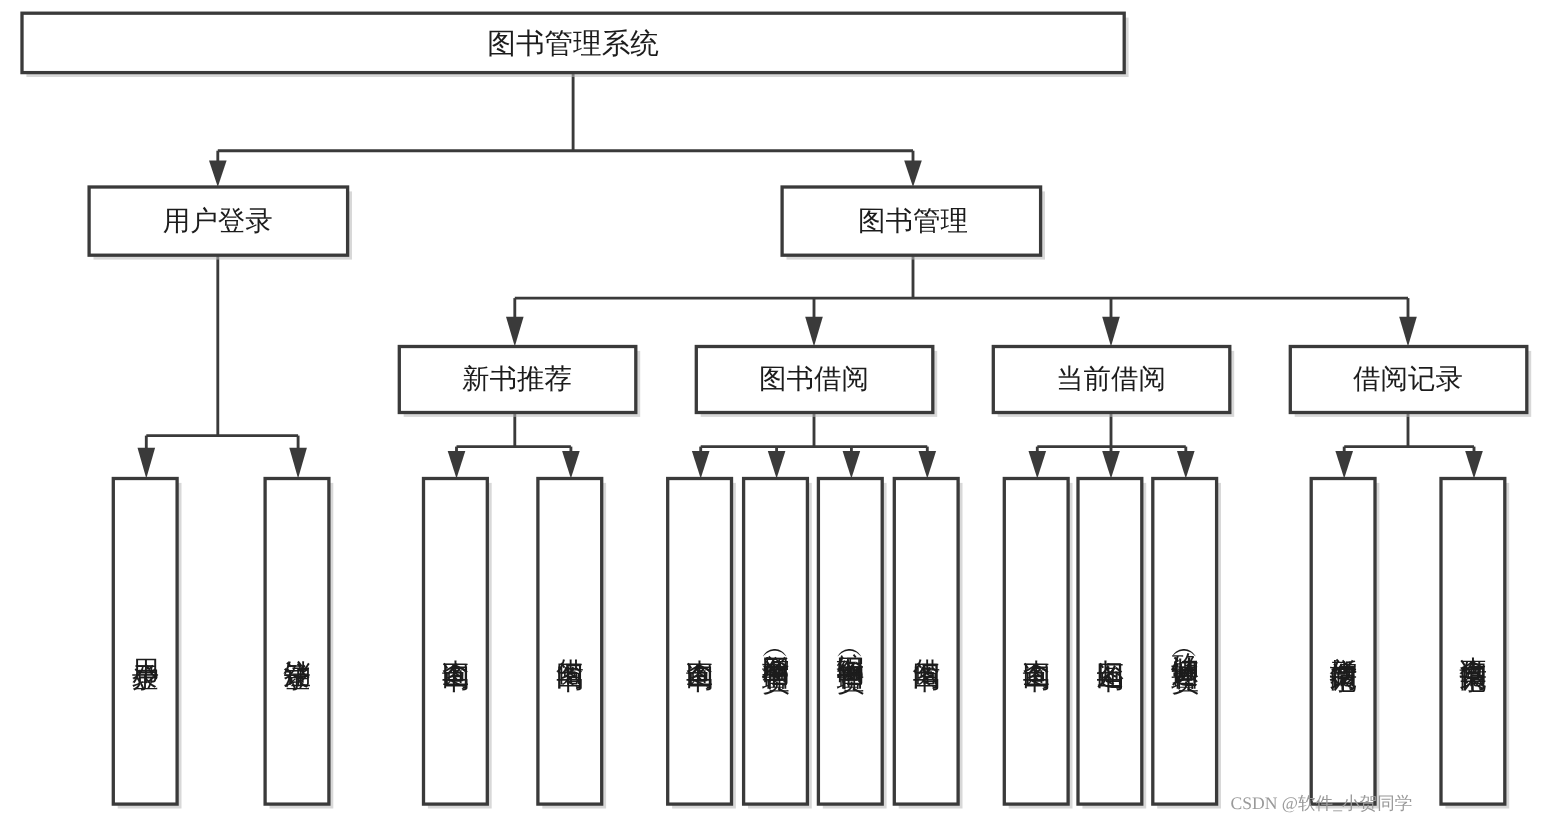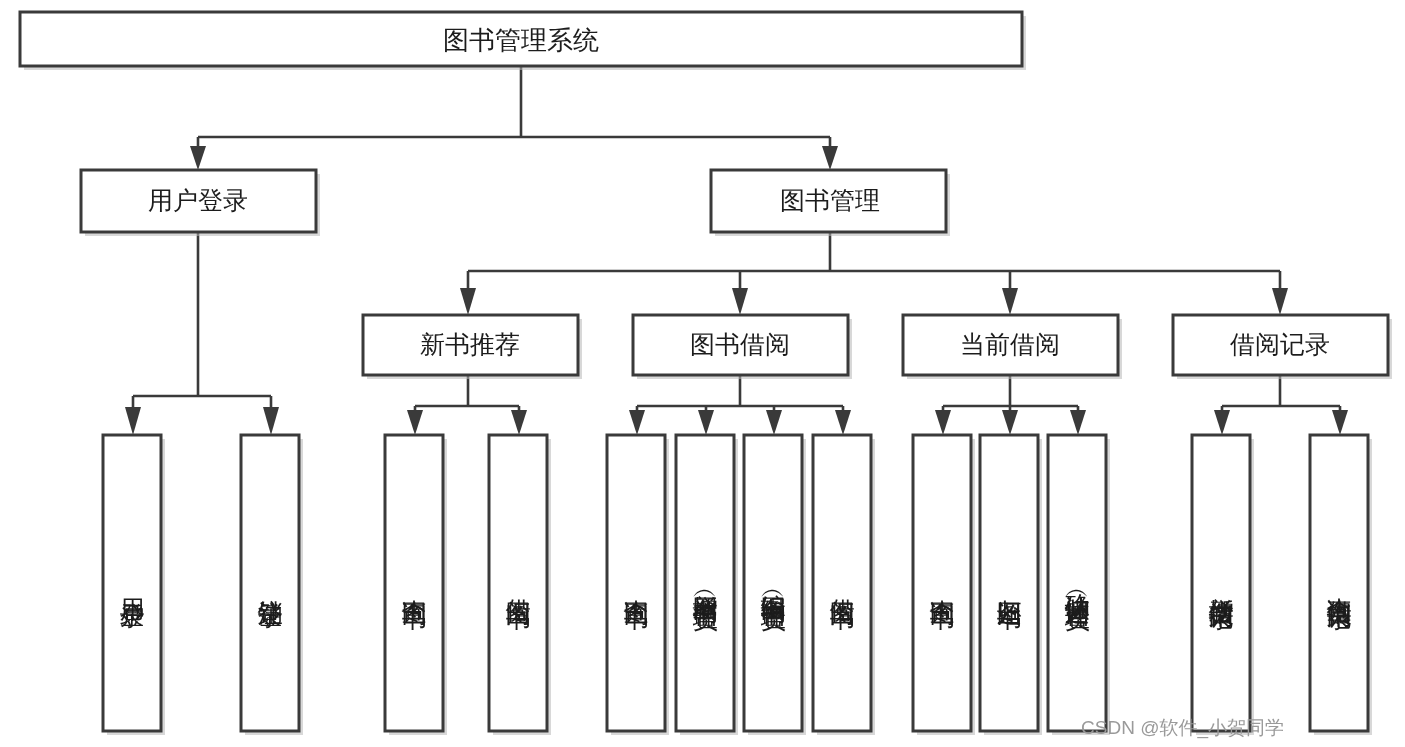--- a/index.html
+++ b/index.html
@@ -70,22 +70,22 @@
     color: #1c1c1c;
     line-height: 1.02;
     letter-spacing: 2px;
     white-space: nowrap;
     text-align: center;
   }
   .watermark {
     position: absolute;
     right: 8px;
     bottom: 6px;
-    font-family: Liberation Sans, sans-serif;
-    font-size: 19px;
+    font-family: Liberation Serif, serif;
+    font-size: 16px;
     color: #9a9a9a;
     white-space: nowrap;
   }
 </style>
 </head>
 <body>
 
 <div id="diagram-root">
 
   <svg class="flow" viewBox="0 0 1405 747" xmlns="http://www.w3.org/2000/svg">

